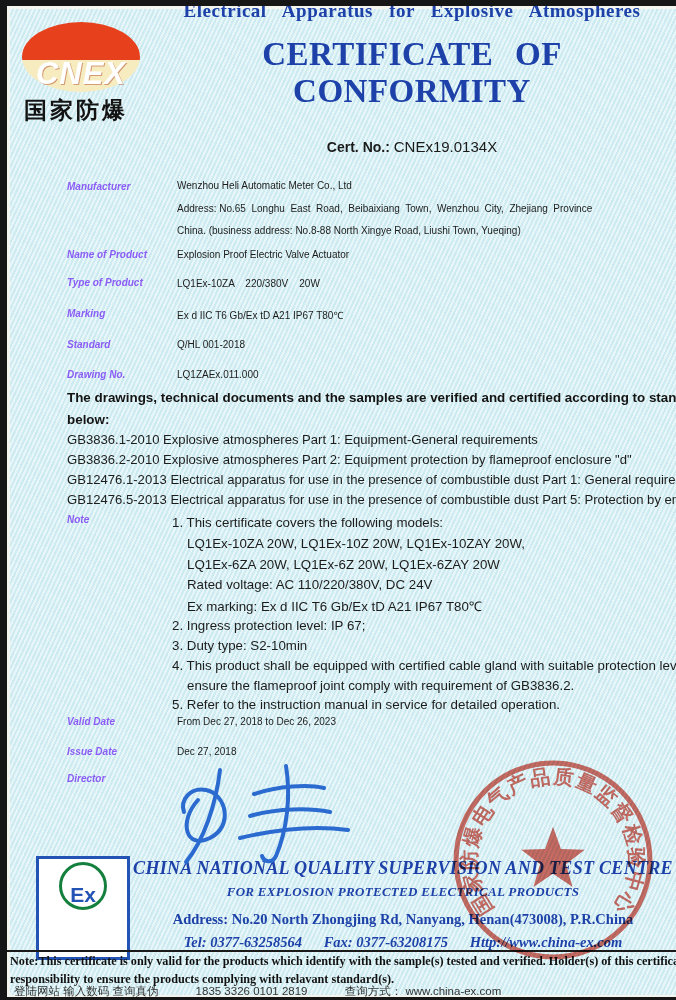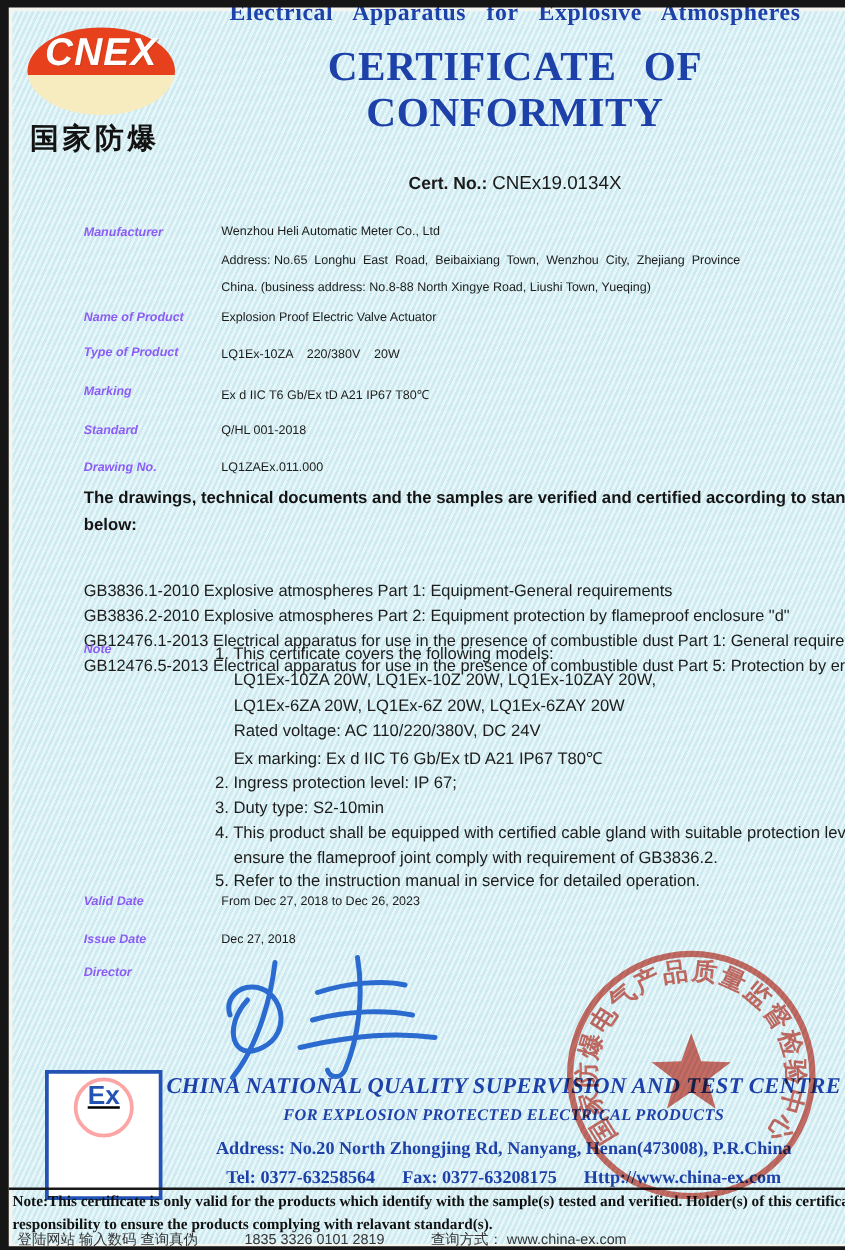--- a/index.html
+++ b/index.html
@@ -16,60 +16,60 @@
   .wm-text{position:absolute;left:140px;top:555px;font-size:96px;font-weight:bold;letter-spacing:22px;
     color:rgba(132,206,221,0.33);white-space:nowrap;z-index:0;}
   .wm-ring{position:absolute;left:320px;top:290px;width:270px;height:270px;border:2px solid rgba(132,206,221,0.38);
     border-radius:50%;z-index:0;}
   .wm-ring2{position:absolute;left:150px;top:390px;width:340px;height:150px;border:1px solid rgba(132,206,221,0.30);
     border-radius:50%;z-index:0;}
 
   
   .logo-ellipse{position:absolute;left:22px;top:22px;width:118px;height:70px;border-radius:50%;
     background:linear-gradient(180deg,#e7401d 0%,#e7401d 54%,#f6ecc0 54%,#f6ecc0 100%);
-    display:flex;align-items:flex-start;justify-content:center;z-index:2;}
+    display:flex;align-items:flex-end;justify-content:center;z-index:2;}
   .logo-word{font-family:"Liberation Sans",sans-serif;font-weight:bold;font-style:italic;font-size:31px;
     color:#ffffff;letter-spacing:1px;margin-top:2px;text-shadow:1px 1px 0 rgba(170,60,20,0.45);}
   .logo-cn{position:absolute;left:24px;top:95px;width:118px;font-size:23px;letter-spacing:3px;color:#131313;
     font-weight:600;z-index:2;white-space:nowrap;}
   .head-block{position:absolute;left:148px;top:0;width:528px;text-align:center;z-index:2;}
   .title1{font-family:"Liberation Serif",serif;font-weight:bold;font-size:19px;color:#1d41a8;
     word-spacing:11px;letter-spacing:0.5px;}
   .title2{margin-top:14px;font-family:"Liberation Serif",serif;font-weight:bold;font-size:33px;color:#1d41a8;
     word-spacing:13px;letter-spacing:0.5px;}
   .certline{position:absolute;left:148px;top:138px;width:528px;text-align:center;z-index:2;font-size:14px;color:#1a1a1a;}
   .certline .cl{font-weight:bold;}
   .certline .cv{font-size:15px;}
 
   
   .lbl{position:absolute;left:67px;font-weight:bold;font-size:10px;color:#8b5cf6;z-index:2;white-space:nowrap;font-style:italic;}
   .val{position:absolute;left:177px;font-size:10px;color:#1c1c1c;z-index:2;white-space:pre;}
   .stm{position:absolute;left:67px;font-weight:bold;font-size:13.4px;color:#141414;z-index:2;white-space:nowrap;}
-  .std{position:absolute;left:67px;font-size:13.1px;color:#1c1c1c;z-index:2;white-space:nowrap;margin-top:33px;}
+  .std{position:absolute;left:67px;font-size:13.1px;color:#1c1c1c;z-index:2;white-space:nowrap;}
   .ni{position:absolute;left:172px;font-size:13.3px;color:#1c1c1c;z-index:2;white-space:nowrap;}
   .nc{position:absolute;left:187px;font-size:13.3px;color:#1c1c1c;z-index:2;white-space:nowrap;}
 
   
   .sig{position:absolute;left:158px;top:760px;z-index:3;}
   .stamp{position:absolute;left:446px;top:756px;z-index:4;opacity:0.88;mix-blend-mode:multiply;}
 
   
   .cqst{position:absolute;left:36px;top:856px;width:88px;height:98px;border:3px solid #2353b4;background:#ffffff;z-index:2;}
   .cqst-top{height:54px;display:flex;align-items:center;justify-content:center;}
-  .cqst-circle{width:42px;height:42px;border:3px solid #fca5a5;border-radius:50%;display:flex;align-items:flex-start;justify-content:center;text-decoration:underline;}
+  .cqst-circle{width:42px;height:42px;border:3px solid #15803d;border-radius:50%;display:flex;align-items:flex-end;justify-content:center;}
   .cqst-ex{color:#2353b4;font-weight:bold;font-size:21px;}
   .cqst-bot{height:44px;background:#2353b4;color:#ffffff;text-align:center;}
   .cqst-name{font-size:17px;letter-spacing:3px;font-weight:bold;padding-top:3px;}
   .cqst-city{font-size:10.5px;letter-spacing:1px;font-weight:bold;}
   .org{position:absolute;left:130px;width:546px;text-align:center;font-family:"Liberation Serif",serif;font-weight:bold;
     color:#1d41a8;z-index:2;}
   .org1{top:858px;font-size:18px;letter-spacing:0.3px;font-style:italic;}
   .org2{top:884px;font-size:13px;letter-spacing:0.3px;font-style:italic;}
   .org-addr{top:911px;font-size:14.5px;}
-  .org-tel{top:934px;font-size:14.5px;}
+  .org-tel{top:934px;font-size:14.5px;font-style:italic;}
   .org-tel span{margin:0 9px;}
   .rule{position:absolute;left:7px;top:950px;width:669px;height:2px;background:#1a1a1a;z-index:2;}
   .foot-note{position:absolute;left:10px;width:660px;font-family:"Liberation Serif",serif;font-weight:bold;
     font-size:12.2px;color:#111;z-index:2;white-space:nowrap;}
   .verify{position:absolute;left:14px;top:984px;width:650px;font-size:11.5px;color:#333;z-index:2;white-space:nowrap;}
   .verify span{margin-right:34px;}
 </style>
 </head>
 <body>
 

